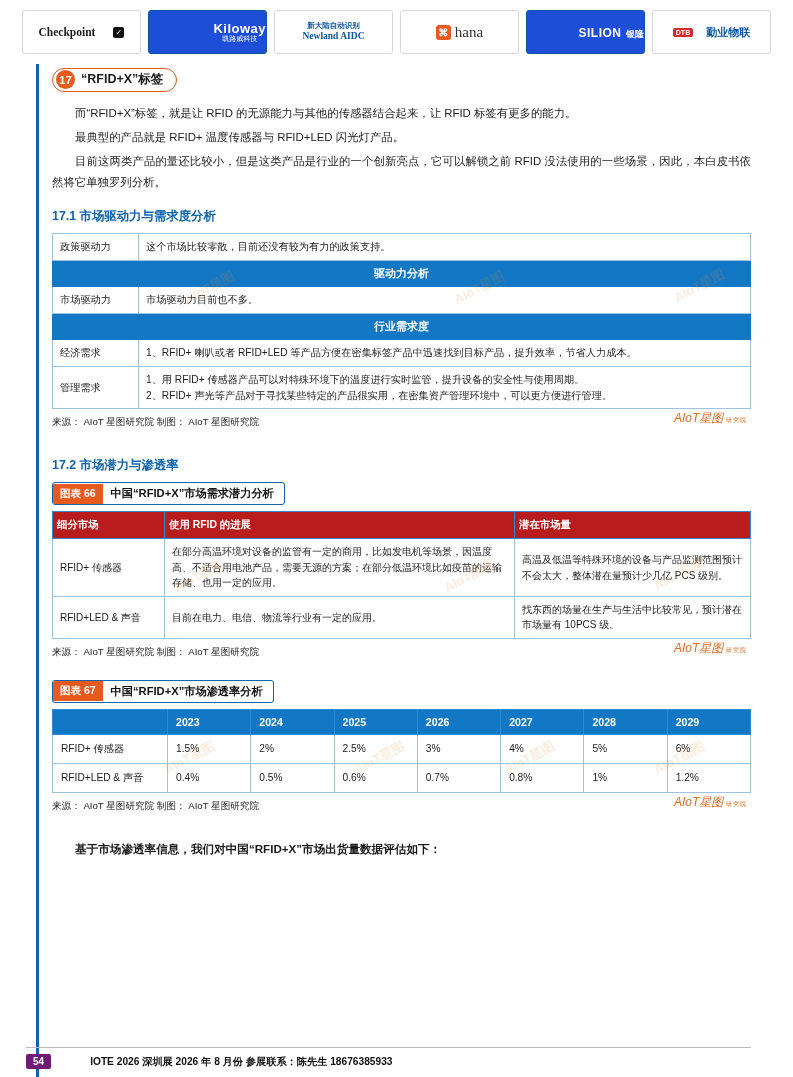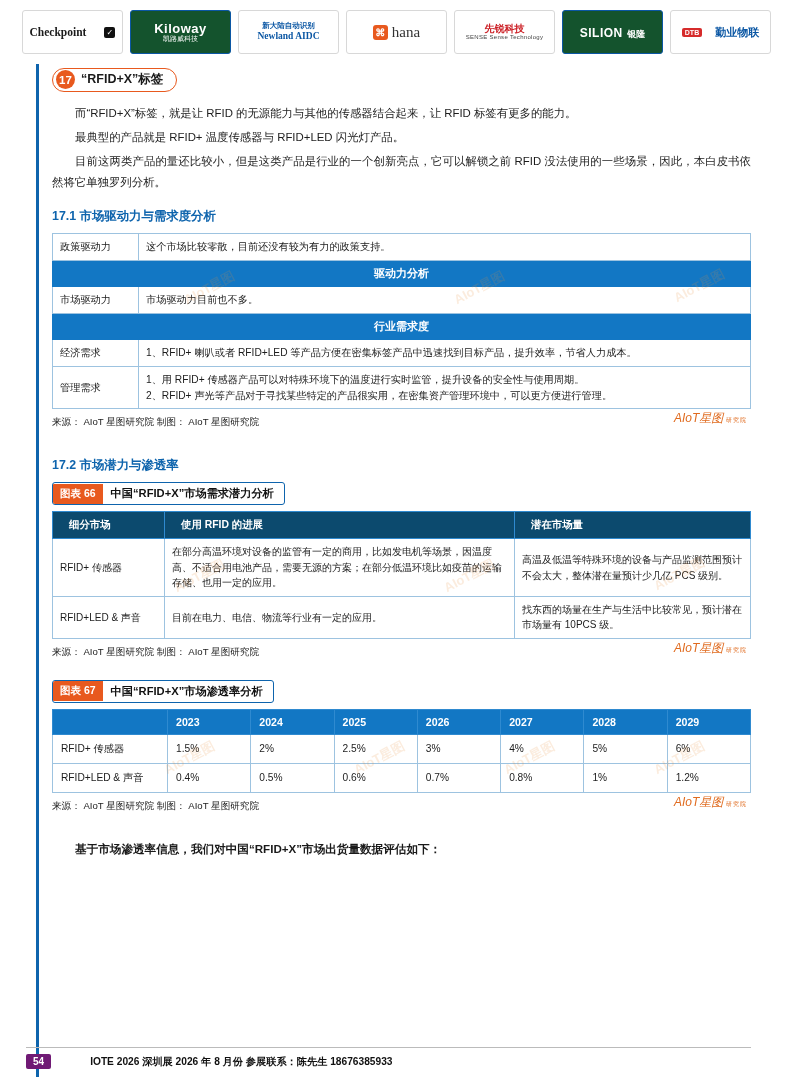--- a/index.html
+++ b/index.html
@@ -31,21 +31,21 @@
     flex: 1 1 0;
     border: 1px solid #d8d8d8;
     border-radius: 3px;
     background: #fff;
     display: flex;
     align-items: center;
     justify-content: center;
     position: relative;
     overflow: hidden;
   }
-  .logo-cell.blue { background: #14532d; border-color: #0b57a4; }
+  .logo-cell.blue { background: #1d4ed8; border-color: #0b57a4; justify-content: flex-end; }
   .lg-checkpoint { display:flex; align-items:center; gap:18px; }
   .lg-checkpoint .cp-name { font-size: 11.5px; font-weight: bold; color:#1b1b1b; font-family:"Liberation Serif", serif;}
   .lg-checkpoint .cp-mark {
     width: 11px; height: 11px; background:#111; color:#fff; font-size:8px;
     display:flex; align-items:center; justify-content:center; border-radius:2px;
   }
   .lg-kiloway { text-align:center; line-height:1.05; }
   .lg-kiloway .k1 { font-size: 13px; font-weight: bold; color:#fff; letter-spacing:.5px;}
   .lg-kiloway .k2 { font-size: 7px; color:#fff; }
   .lg-newland { text-align:center; line-height:1.15; }
@@ -159,23 +159,23 @@
   }
   .chart-cap .ttl {
     font-size: 11.2px;
     font-weight: bold;
     color: #111;
     padding: 3px 10px 3px 8px;
   }
   
   table.t2 { border: 1px solid #1277c4; }
   table.t2 th {
-    background: #0c4a6e; color: #fff; font-weight: bold;
+    background: #b91c1c; color: #fff; font-weight: bold;
     font-size: 10.4px; text-align: left;
-    padding: 6px 16px; border: 1px solid #2f8ad0;
+    padding: 6px 4px; border: 1px solid #2f8ad0;
   }
   table.t2 td { font-size: 10px; }
   table.t3 th {
     background: #1277c4; color: #fff; font-weight: bold;
     font-size: 10.6px; text-align: left;
     padding: 6px 8px; border: 1px solid #2f8ad0;
   }
   table.t3 { border: 1px solid #1277c4; }
   table.t3 td { font-size: 10.2px; padding: 6px 8px; }
   
@@ -245,26 +245,20 @@
     <div class="logo-cell">
       <div class="lg-newland">
         <div class="n1">新大陆自动识别</div>
         <div class="n2">Newland AIDC</div>
       </div>
     </div>
     <div class="logo-cell">
       <div class="lg-hana">
         <span class="hmark">⌘</span>
         <span class="htxt">hana</span>
-      </div>
-    </div>
-    <div class="logo-cell">
-      <div class="lg-sense">
-        <div class="s1">先锐科技</div>
-        <div class="s2">SENSE  Sense Technology</div>
       </div>
     </div>
     <div class="logo-cell blue">
       <div class="lg-silion">
         <span class="si1">SILION</span>
         <span class="si2">银隆</span>
       </div>
     </div>
     <div class="logo-cell">
       <div class="lg-dtb">

